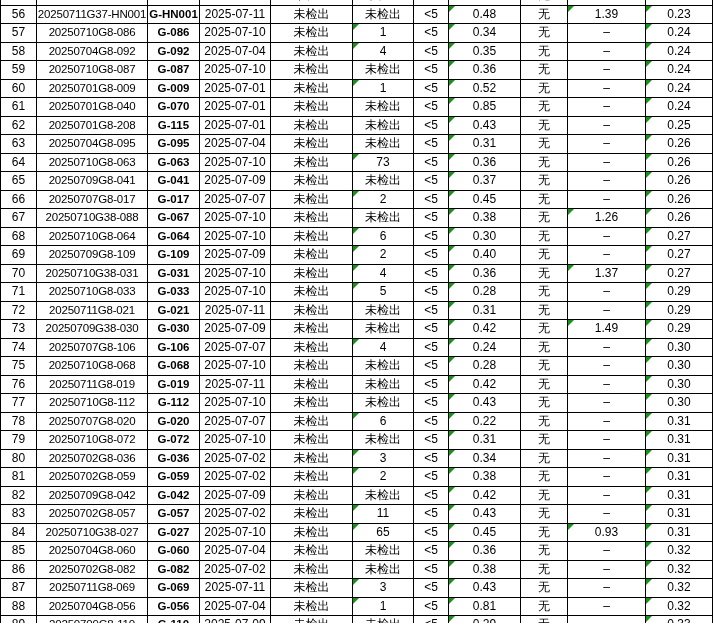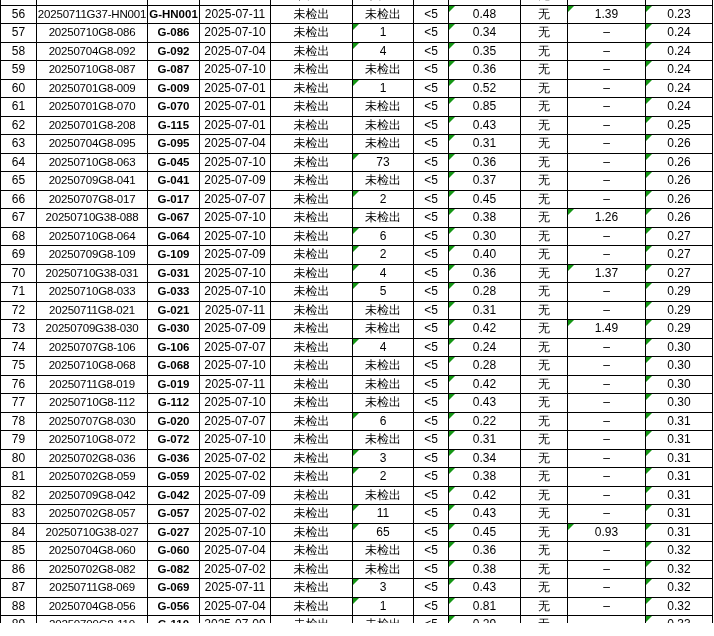--- a/index.html
+++ b/index.html
@@ -123,21 +123,21 @@
           <td class="col-c5"><span>未检出</span></td>
           <td class="col-c6"><span>1</span><span class="tri" style="border-top-color: rgb(20, 150, 20);"></span></td>
           <td class="col-c7"><span>&lt;5</span></td>
           <td class="col-c8"><span>0.52</span><span class="tri" style="border-top-color: rgb(20, 150, 20);"></span></td>
           <td class="col-c9"><span>无</span></td>
           <td class="col-c10"><span>–</span></td>
           <td class="col-c11"><span>0.24</span><span class="tri" style="border-top-color: rgb(20, 150, 20);"></span></td>
         </tr>
         <tr>
           <td class="col-n"><span>61</span></td>
-          <td class="col-id"><span>20250701G8-070</span></td>
+          <td class="col-id"><span>20250701G8-040</span></td>
           <td class="col-code"><span>G-070</span></td>
           <td class="col-date"><span>2025-07-01</span></td>
           <td class="col-c5"><span>未检出</span></td>
           <td class="col-c6"><span>未检出</span></td>
           <td class="col-c7"><span>&lt;5</span></td>
           <td class="col-c8"><span>0.85</span><span class="tri" style="border-top-color: rgb(20, 150, 20);"></span></td>
           <td class="col-c9"><span>无</span></td>
           <td class="col-c10"><span>–</span></td>
           <td class="col-c11"><span>0.24</span><span class="tri" style="border-top-color: rgb(20, 150, 20);"></span></td>
         </tr>
@@ -163,21 +163,21 @@
           <td class="col-c6"><span>未检出</span></td>
           <td class="col-c7"><span>&lt;5</span></td>
           <td class="col-c8"><span>0.31</span><span class="tri" style="border-top-color: rgb(20, 150, 20);"></span></td>
           <td class="col-c9"><span>无</span></td>
           <td class="col-c10"><span>–</span></td>
           <td class="col-c11"><span>0.26</span><span class="tri" style="border-top-color: rgb(20, 150, 20);"></span></td>
         </tr>
         <tr>
           <td class="col-n"><span>64</span></td>
           <td class="col-id"><span>20250710G8-063</span></td>
-          <td class="col-code"><span>G-045</span></td>
+          <td class="col-code"><span>G-063</span></td>
           <td class="col-date"><span>2025-07-10</span></td>
           <td class="col-c5"><span>未检出</span></td>
           <td class="col-c6"><span>73</span><span class="tri" style="border-top-color: rgb(20, 150, 20);"></span></td>
           <td class="col-c7"><span>&lt;5</span></td>
           <td class="col-c8"><span>0.36</span><span class="tri" style="border-top-color: rgb(20, 150, 20);"></span></td>
           <td class="col-c9"><span>无</span></td>
           <td class="col-c10"><span>–</span></td>
           <td class="col-c11"><span>0.26</span><span class="tri" style="border-top-color: rgb(20, 150, 20);"></span></td>
         </tr>
         <tr>
@@ -344,21 +344,21 @@
           <td class="col-c5"><span>未检出</span></td>
           <td class="col-c6"><span>未检出</span></td>
           <td class="col-c7"><span>&lt;5</span></td>
           <td class="col-c8"><span>0.43</span><span class="tri" style="border-top-color: rgb(20, 150, 20);"></span></td>
           <td class="col-c9"><span>无</span></td>
           <td class="col-c10"><span>–</span></td>
           <td class="col-c11"><span>0.30</span><span class="tri" style="border-top-color: rgb(20, 150, 20);"></span></td>
         </tr>
         <tr>
           <td class="col-n"><span>78</span></td>
-          <td class="col-id"><span>20250707G8-030</span></td>
+          <td class="col-id"><span>20250707G8-020</span></td>
           <td class="col-code"><span>G-020</span></td>
           <td class="col-date"><span>2025-07-07</span></td>
           <td class="col-c5"><span>未检出</span></td>
           <td class="col-c6"><span>6</span><span class="tri" style="border-top-color: rgb(20, 150, 20);"></span></td>
           <td class="col-c7"><span>&lt;5</span></td>
           <td class="col-c8"><span>0.22</span><span class="tri" style="border-top-color: rgb(20, 150, 20);"></span></td>
           <td class="col-c9"><span>无</span></td>
           <td class="col-c10"><span>–</span></td>
           <td class="col-c11"><span>0.31</span><span class="tri" style="border-top-color: rgb(20, 150, 20);"></span></td>
         </tr>

